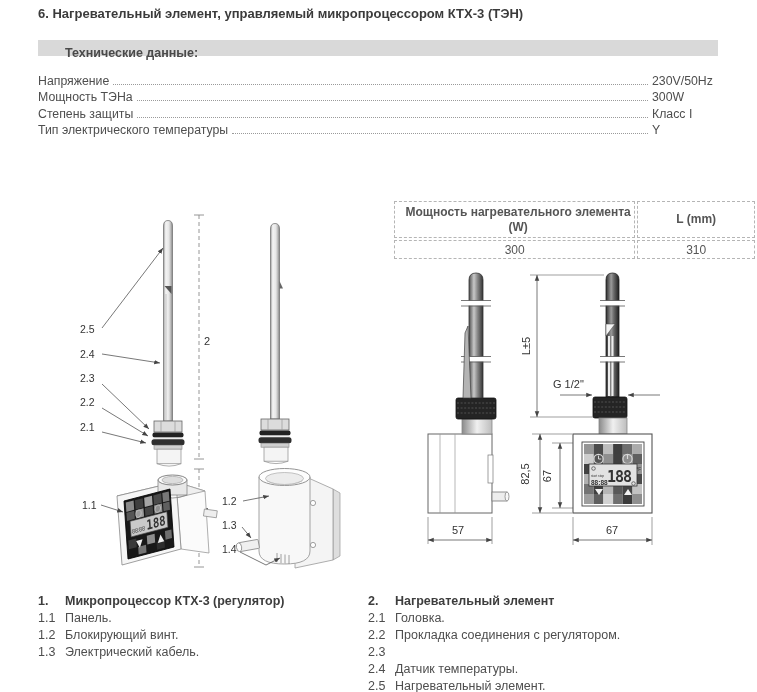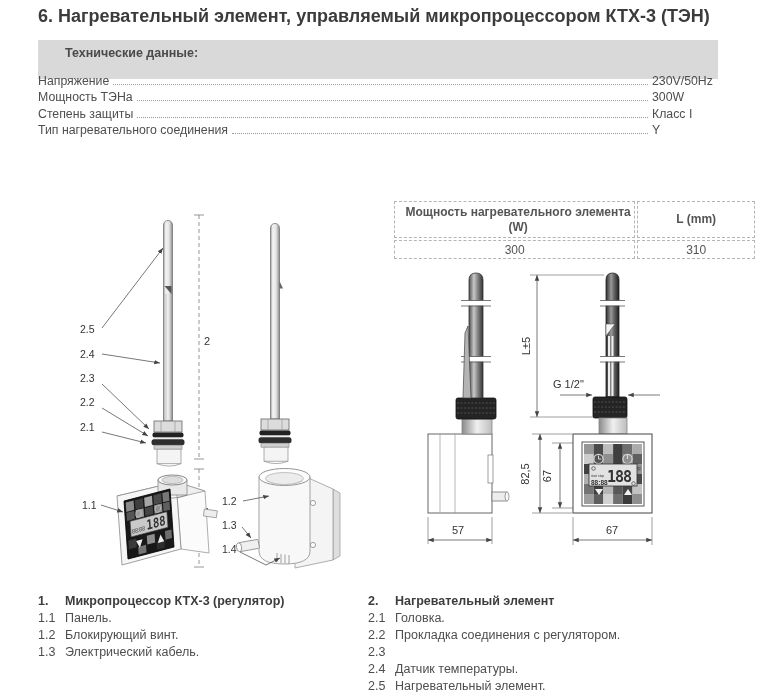--- a/index.html
+++ b/index.html
@@ -1,21 +1,21 @@
 <!DOCTYPE html>
 <html><head>
 <meta charset="utf-8">
 <style>
   html,body{margin:0;padding:0;background:#fff;}
   body{width:757px;height:692px;position:relative;font-family:"Liberation Sans",sans-serif;color:#4e4e4e;overflow:hidden;}
   .abs{position:absolute;}
   
-  .page-title{left:38px;top:6px;width:700px;font-size:18px;font-weight:bold;color:#3b3b3b;}
-  
-  .section-bar{left:38px;top:40px;width:680px;height:39px;background:#d9d9d9;}
+  .page-title{left:38px;top:6px;width:700px;font-size:13px;font-weight:bold;color:#3b3b3b;}
+  
+  .section-bar{left:38px;top:40px;width:680px;height:16px;background:#d9d9d9;}
   .section-bar span{display:block;padding-left:27px;line-height:26px;font-size:12.5px;font-weight:bold;color:#4a4a4a;}
   
   .specs{left:38px;top:74px;width:680px;}
   .spec-row{display:flex;align-items:baseline;height:16.3px;font-size:12.3px;color:#4e4e4e;}
   .spec-label{white-space:nowrap;text-align:right;}
   .spec-dots{flex:1;border-bottom:1.5px dotted #9a9a9a;margin:0 4px 3px 4px;height:10px;}
   .spec-value{width:66px;white-space:nowrap;}
   
   .power-table{left:392px;top:199px;border-spacing:2px;border-collapse:separate;}
   .power-table td{border:1px dashed #b5b5b5;text-align:center;vertical-align:middle;font-size:12px;color:#555;}
@@ -55,21 +55,21 @@
     <span class="spec-label">Мощность ТЭНа</span>
     <span class="spec-dots"></span>
     <span class="spec-value">300W</span>
   </div>
   <div class="spec-row">
     <span class="spec-label">Степень защиты</span>
     <span class="spec-dots"></span>
     <span class="spec-value">Класс I</span>
   </div>
   <div class="spec-row">
-    <span class="spec-label">Тип нагревательного соединения</span>
+    <span class="spec-label">Тип электрического температуры</span>
     <span class="spec-dots"></span>
     <span class="spec-value">Y</span>
   </div>
 </div>
 
 <table class="abs power-table">
   <tbody>
       <tr>
     <td class="th c1">Мощность нагревательного элемента (W)</td>
     <td class="th c2">L (mm)</td>

